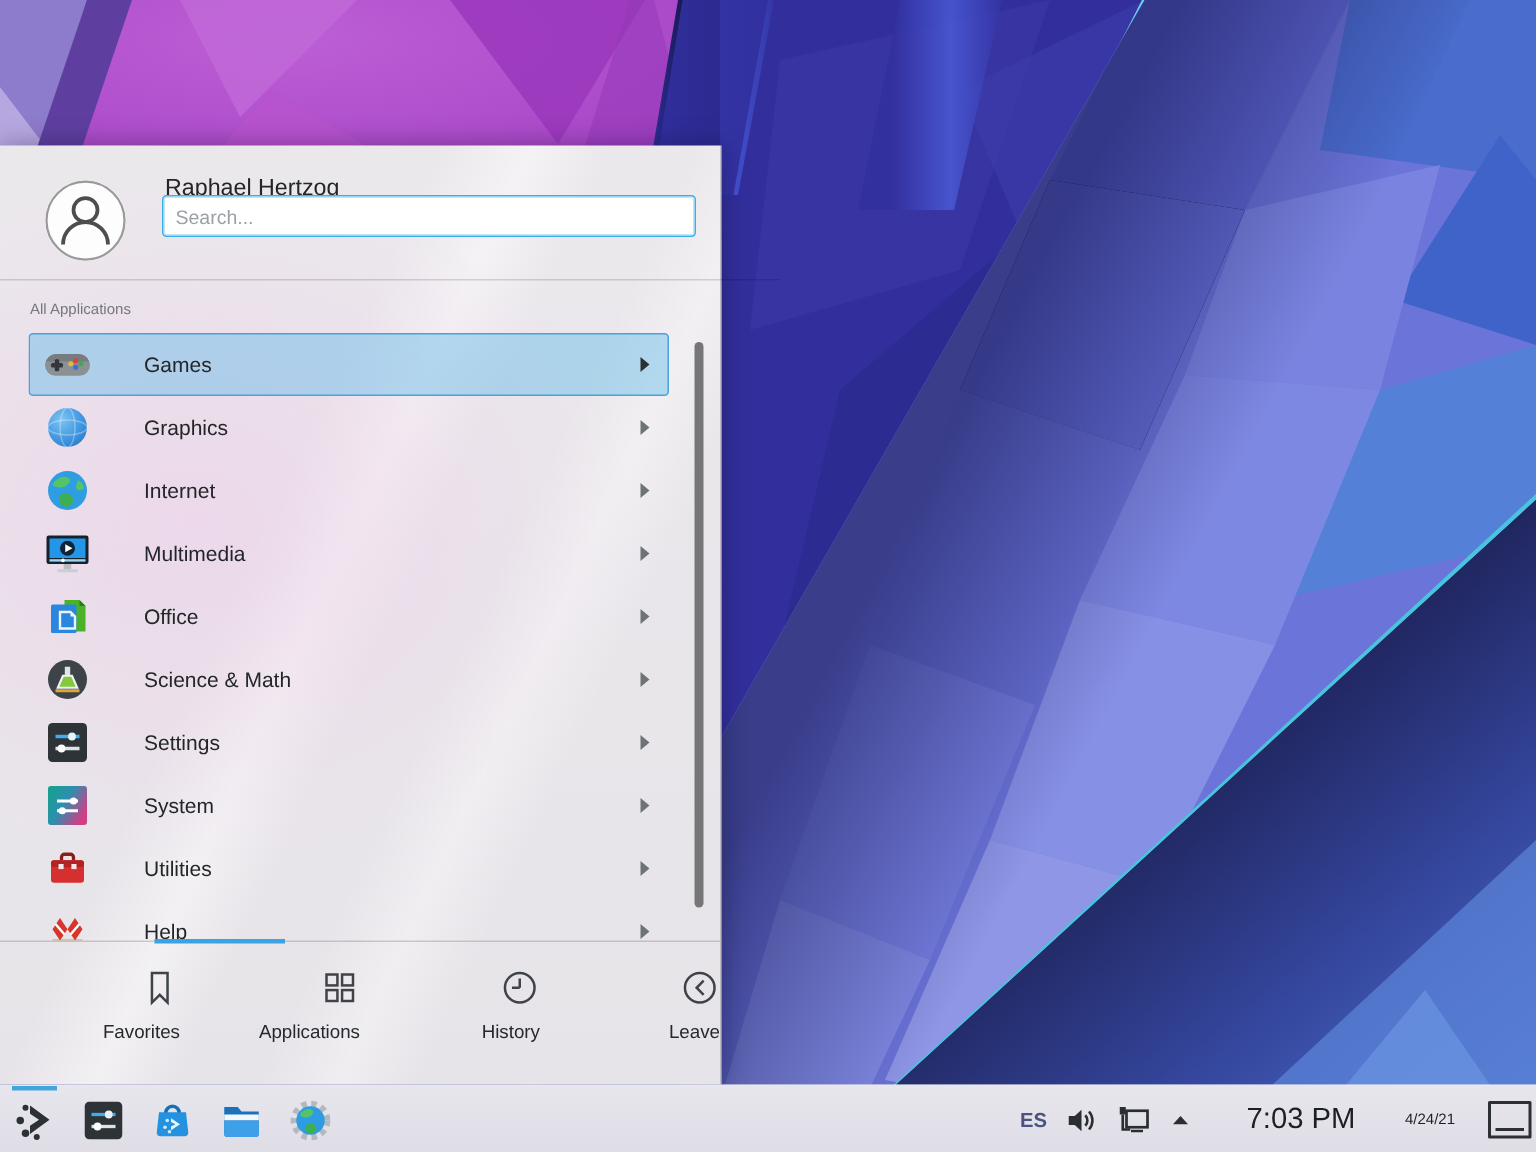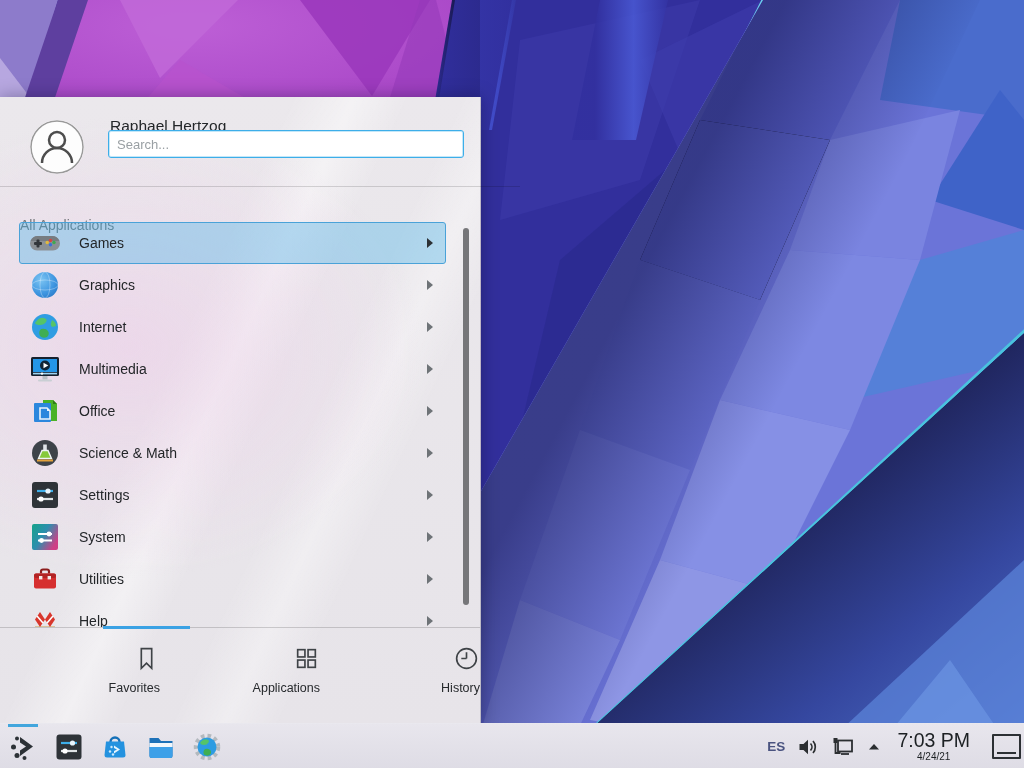--- a/index.html
+++ b/index.html
@@ -25,26 +25,26 @@
   .avatar{position:absolute;left:30px;top:23px;width:54px;height:54px;border-radius:50%;background:rgba(255,255,255,0.55);}
   .user-name{position:absolute;left:110px;top:20px;font-size:15.5px;color:#232629;}
   .search-box{
     position:absolute;left:108px;top:33px;width:338px;height:26px;
     background:#ffffff;border:1px solid #3daee9;border-radius:3px;
     box-shadow:0 0 0 1px rgba(61,174,233,0.3) inset;
     font-size:13px;color:#c2410c;padding:0 8px;outline:none;
     font-family:"Liberation Sans","DejaVu Sans",sans-serif;
   }
   .search-box::placeholder{color:#9aa0a4;}
-  .section-label{position:absolute;left:20px;top:120px;font-size:14px;color:#74787c;}
+  .section-label{position:absolute;left:20px;top:104px;font-size:10px;color:#74787c;}
   .app-list{position:absolute;left:19px;top:125px;width:427px;height:405px;overflow:hidden;}
   .app-row{display:flex;align-items:center;height:40px;border:1px solid transparent;border-radius:3px;padding:0 12px 0 9px;cursor:default;}
   .app-row.selected{background:rgba(61,174,233,0.35);border-color:#4aa2d8;}
   .app-row .cicon{width:32px;height:32px;flex:0 0 32px;margin-right:18px;}
-  .app-row .clabel{font-size:14px;color:#232629;}
+  .app-row .clabel{font-size:14px;color:#232629;margin-left:17px;}
   .app-row .arrow{margin-left:auto;width:0;height:0;border-top:5px solid transparent;border-bottom:5px solid transparent;border-left:6px solid #6e7377;}
   .app-row.selected .arrow{border-left-color:#2c3135;}
   .menu-scrollbar{position:absolute;left:463px;top:131px;width:6px;height:377px;border-radius:3px;background:#767679;}
   .tabbar{position:absolute;left:0;top:530px;width:100%;height:96px;border-top:1px solid rgba(0,0,0,0.16);display:flex;}
   .tab-indicator{position:absolute;left:103px;top:-2px;width:87px;height:3px;background:#3ba2e4;}
   .tab{flex:1;display:flex;flex-direction:column;align-items:flex-end;padding-top:17px;cursor:default;}
   .tab svg{width:27px;height:27px;}
   .tab .tlabel{margin-top:9px;font-size:12.5px;color:#26292c;}
   
   .panel{
@@ -52,21 +52,21 @@
     background:linear-gradient(#e8e6ed,#dedce5);
     border-top:1px solid rgba(255,255,255,0.35);
     display:flex;align-items:center;
   }
   .panel-launchers{display:flex;align-items:center;gap:16px;padding-left:8px;}
   .plauncher{width:30px;height:30px;position:relative;}
   .plauncher svg{width:30px;height:30px;}
   .task-active-line{position:absolute;left:8px;top:0;width:30px;height:3px;background:#42a6dd;}
   .tray{margin-left:auto;display:flex;align-items:center;gap:12px;padding-right:3px;}
   .kb-layout{font-size:13.5px;font-weight:bold;color:#4a5380;}
-  .clock{display:flex;flex-direction:column;align-items:center;line-height:1.02;color:#1c2023;margin-left:4px;}
+  .clock{display:flex;flex-direction:row;align-items:center;line-height:1.02;color:#1c2023;margin-left:25px;gap:33px;}
   .clock .time{font-size:19.5px;}
   .clock .date{font-size:10px;margin-top:1px;}
   .show-desktop{width:25px;height:21px;border:2px solid #2c3034;border-radius:1px;position:relative;margin-left:10px;background:transparent;}
   .show-desktop::after{content:"";position:absolute;left:3px;right:3px;bottom:3px;height:2px;background:#2c3034;}
 </style>
 </head>
 <body>
 
 <svg id="wallpaper" width="1024" height="768" viewBox="0 0 1024 768">
   <defs>
@@ -327,20 +327,27 @@
 
 
     <div class="tab">
       <svg viewBox="0 0 26 26" fill="none" stroke="#3f4347" stroke-width="1.6">
         <circle cx="13" cy="13" r="9.5"></circle>
         <path d="M13 13 V7 M13 13 H8"></path>
       </svg>
       <span class="tlabel">History</span>
     </div>
 
+    <div class="tab">
+      <svg viewBox="0 0 26 26" fill="none" stroke="#3f4347" stroke-width="1.6">
+        <circle cx="13" cy="13" r="9.5"></circle>
+        <path d="M15.5 8.5 L11 13 L15.5 17.5"></path>
+      </svg>
+      <span class="tlabel">Leave</span>
+    </div>
   </div>
 </div>
 
 <div class="panel">
   <div class="task-active-line"></div>
 
   <div class="panel-launchers">
     <div class="plauncher">
       <svg viewBox="0 0 30 30">
         <g fill="#2c3136">

